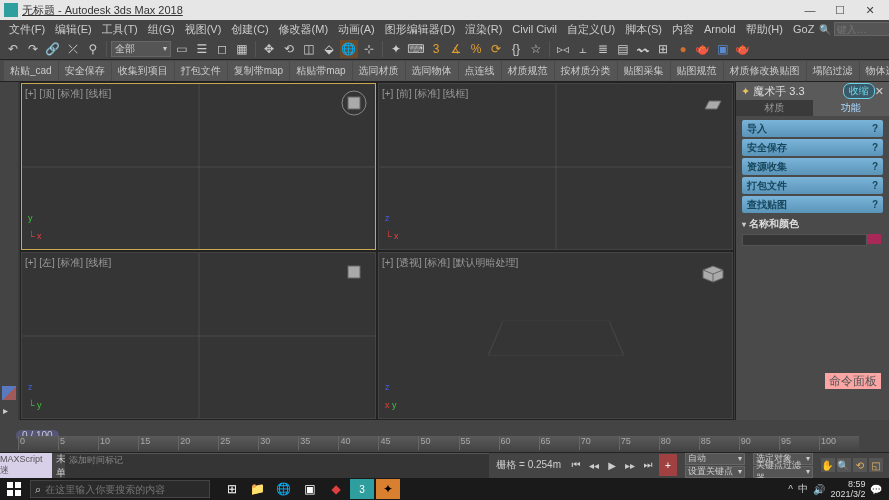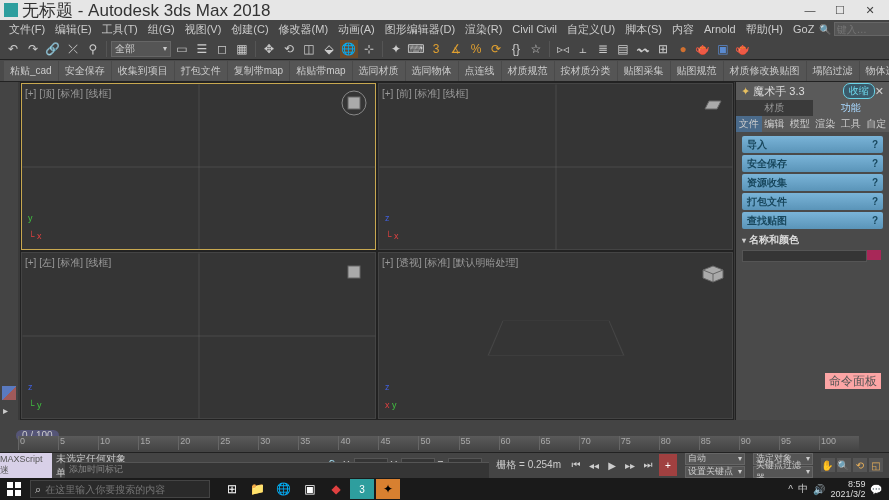--- a/index.html
+++ b/index.html
@@ -1,21 +1,21 @@
 <!DOCTYPE html>
 <html><head>
 <meta charset="utf-8">
 <style>
 * { margin: 0; padding: 0; box-sizing: border-box; font-family: "Microsoft YaHei", sans-serif; user-select: none; }
 body { width: 889px; height: 500px; background: #3a3a3a; overflow: hidden; position: relative; }
 
 
 .titlebar { height: 20px; background: #e6e6e6; display: flex; align-items: center; padding: 0 4px; }
 .titlebar .icon { width: 14px; height: 14px; background: #2e9e9e; margin-right: 4px; }
-.titlebar .title { font-size: 17px; color: #333; flex: 1; }
+.titlebar .title { font-size: 11px; color: #333; flex: 1; text-decoration: underline; }
 .titlebar .winctrl { display: flex; }
 .titlebar .winbtn { width: 30px; height: 20px; display: flex; align-items: center; justify-content: center; font-size: 11px; color: #444; }
 
 
 .menubar { height: 18px; background: #444; display: flex; align-items: center; padding: 0 4px; }
 .menubar .m { font-size: 11px; color: #ccc; padding: 0 5px; white-space: nowrap; }
 .menubar .search { margin-left: auto; display: flex; align-items: center; }
 .menubar .search input { width: 100px; height: 14px; background: #555; border: 1px solid #666; color: #ccc; font-size: 10px; padding: 0 2px; }
 
 
@@ -257,28 +257,20 @@
   <div class="sp-title">
     <span style="color:#e8c060;font-size:11px;margin-right:3px">✦</span>
     <span class="t">魔术手 3.3</span>
     <span class="col">收缩</span>
     <span class="x">✕</span>
   </div>
   <div class="sp-tabs">
     <div class="sp-tab">材质</div>
     <div class="sp-tab a">功能</div>
   </div>
-  <div class="sp-subtabs">
-    <div class="sp-sub a">文件</div>
-    <div class="sp-sub">编辑</div>
-    <div class="sp-sub">模型</div>
-    <div class="sp-sub">渲染</div>
-    <div class="sp-sub">工具</div>
-    <div class="sp-sub">自定</div>
-  </div>
   <div class="sp-body">
     <div class="sp-btn">
         <span class="t">导入</span>
         <span class="q">?</span>
       </div>
     <div class="sp-btn">
         <span class="t">安全保存</span>
         <span class="q">?</span>
       </div>
     <div class="sp-btn">
@@ -367,21 +359,21 @@
     <div class="drop">关键点过滤器</div>
   </div>
   <div class="navcube">
     <div class="nb">✋</div>
     <div class="nb">🔍</div>
     <div class="nb">⟲</div>
     <div class="nb">◱</div>
   </div>
 </div>
 
-<div style="position:absolute;bottom:22px;left:65px;right:400px;height:16px;background:#353535;border-top:1px solid #555;font-size:9px;color:#888;padding-left:4px">
+<div style="position:absolute;bottom:22px;left:65px;right:400px;height:25px;background:#353535;border-top:1px solid #555;font-size:9px;color:#888;padding-left:4px">
   <span>添加时间标记</span>
 </div>
 
 <div class="taskbar">
   <div class="start">
     <svg width="14" height="14" viewBox="0 0 14 14">
         <rect x="0" y="0" width="6" height="6" fill="#fff"></rect>
         <rect x="8" y="0" width="6" height="6" fill="#fff"></rect>
         <rect x="0" y="8" width="6" height="6" fill="#fff"></rect>
         <rect x="8" y="8" width="6" height="6" fill="#fff"></rect>

